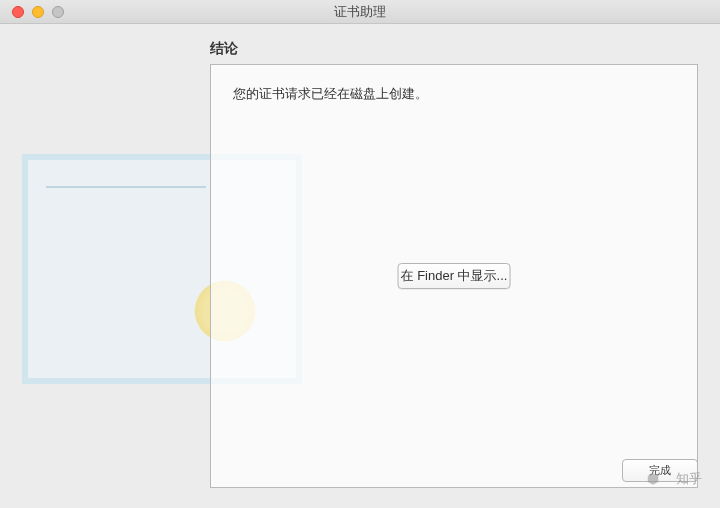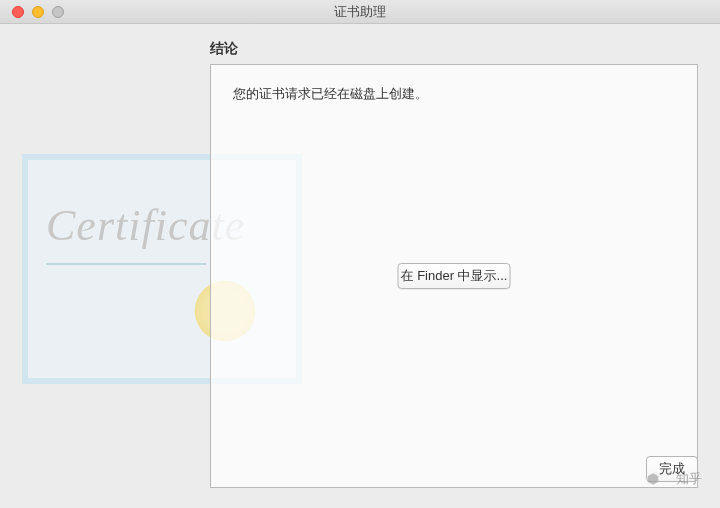--- a/index.html
+++ b/index.html
@@ -121,22 +121,22 @@
       background: linear-gradient(#fff, #f3f3f3);
       border: 1px solid #b5b5b5;
       border-radius: 4px;
       box-shadow: 0 1px 0 rgba(0,0,0,0.05);
       cursor: pointer;
     }
     .done-btn {
       position: absolute;
       right: 22px;
       bottom: 22px;
-      padding: 3px 12px;
-      font-size: 13px;
+      padding: 3px 26px;
+      font-size: 11px;
       color: #333;
       background: linear-gradient(#fff, #f3f3f3);
       border: 1px solid #b5b5b5;
       border-radius: 4px;
       cursor: pointer;
     }
     .watermark {
       position: absolute;
       right: 18px;
       bottom: 16px;
@@ -162,21 +162,20 @@
     <div class="light close"></div>
     <div class="light minimize"></div>
     <div class="light maximize"></div>
   </div>
   <div class="title">证书助理</div>
 </div>
 
 <div class="content-area">
 
   <div class="cert-bg">
-    <span class="script">Certificate</span>
     <div class="line"></div>
     <div class="seal"></div>
   </div>
 
   <div class="panel-header">结论</div>
 
   <div class="panel">
     <div class="msg">您的证书请求已经在磁盘上创建。</div>
     <button class="show-finder-btn">在 Finder 中显示...</button>
   </div>

